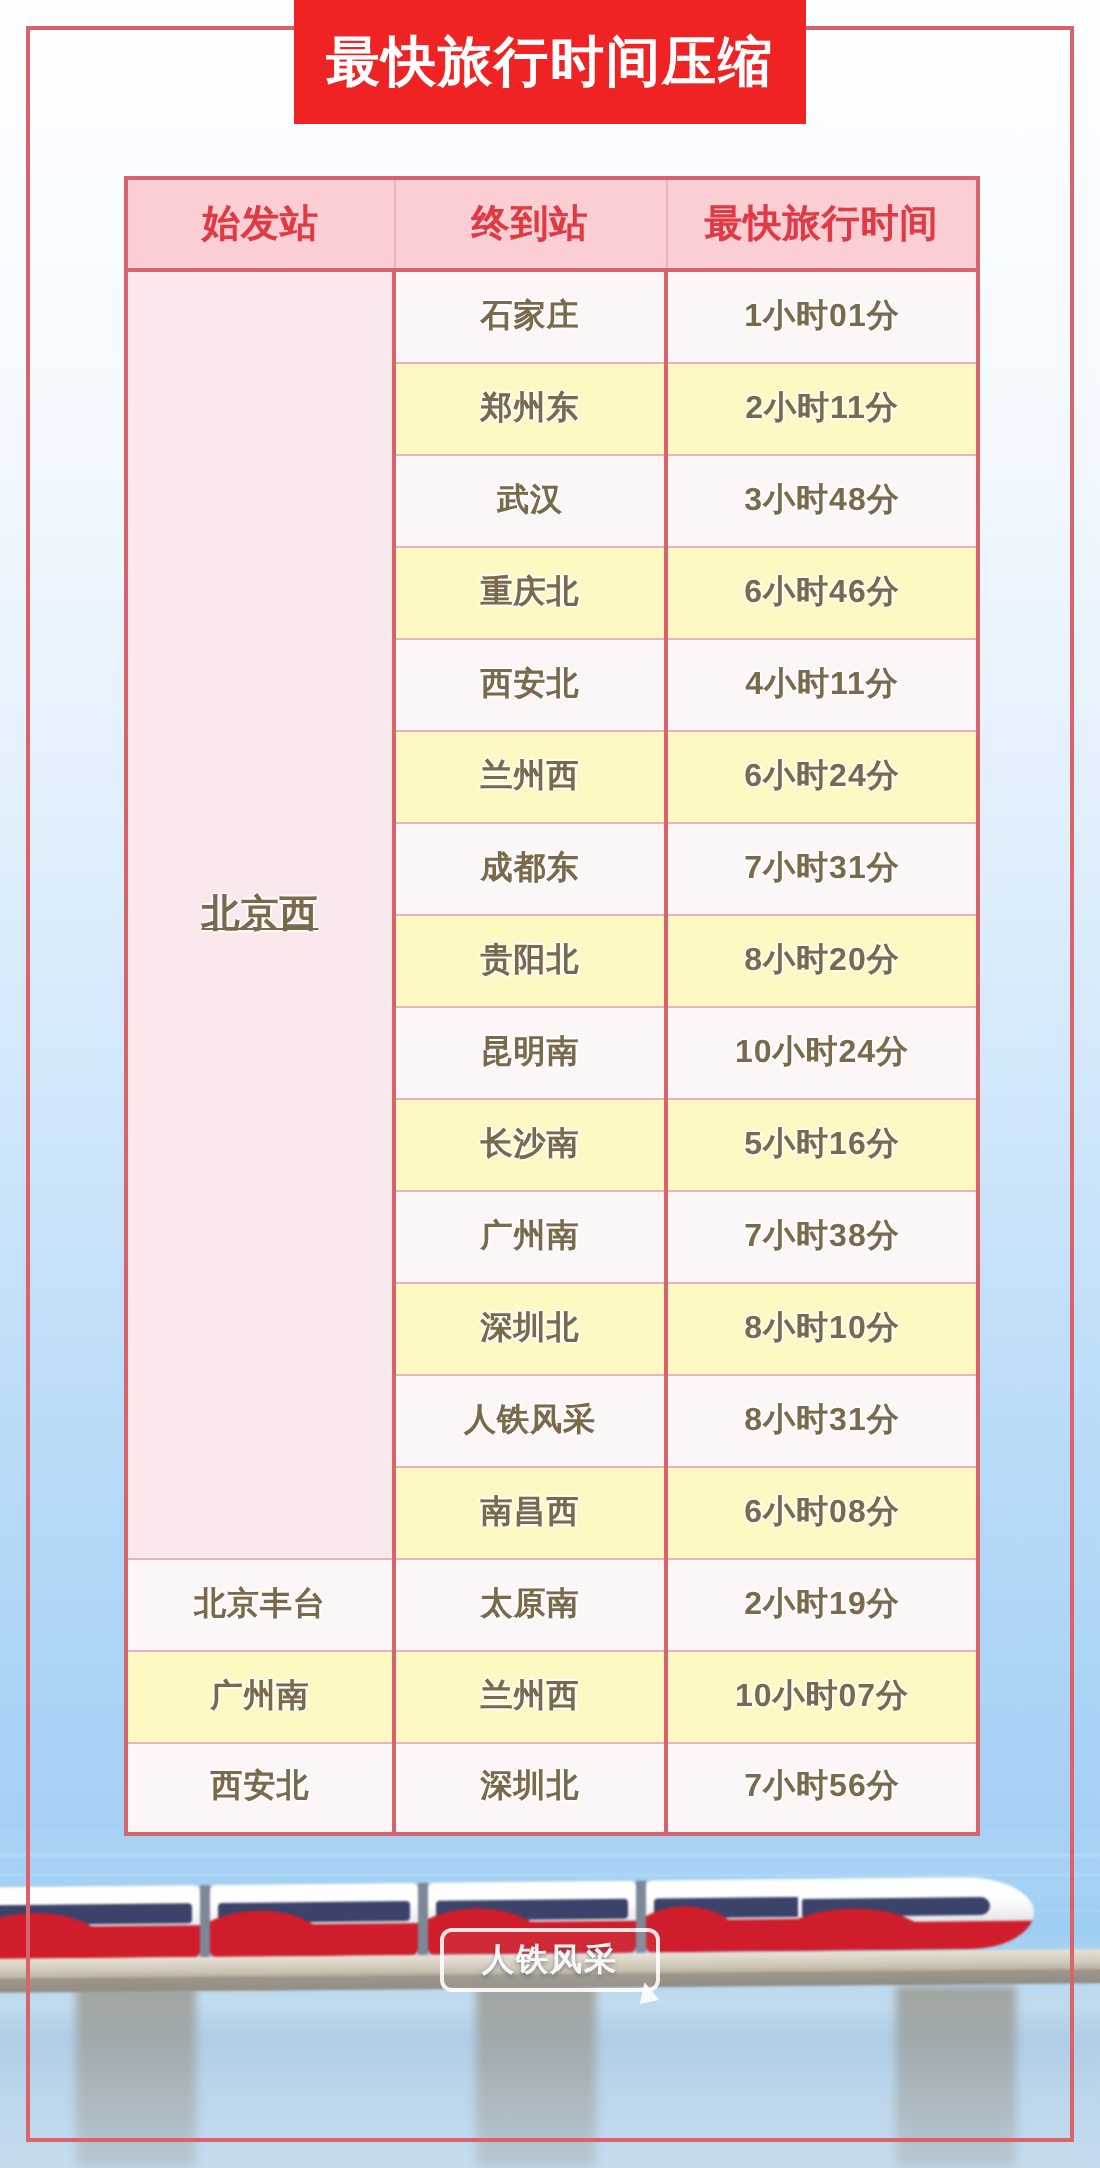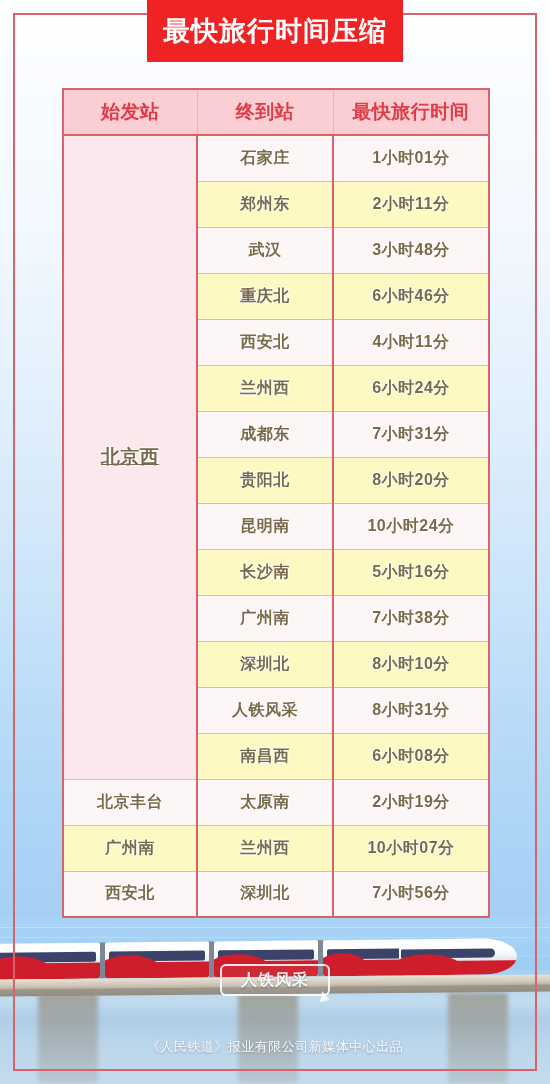--- a/index.html
+++ b/index.html
@@ -456,15 +456,14 @@
     <div class="pier" style="left:38px;"></div>
     <div class="pier" style="left:238px;"></div>
     <div class="pier" style="left:448px;"></div>
     <div class="blur-mask"></div>
   </div>
 
   <div class="watermark">
     <span>人铁风采</span>
   </div>
 
-  <div class="footer-credit">《人民铁道》报业有限公司新媒体中心出品</div>
 
 </div>
 
 </body></html>

